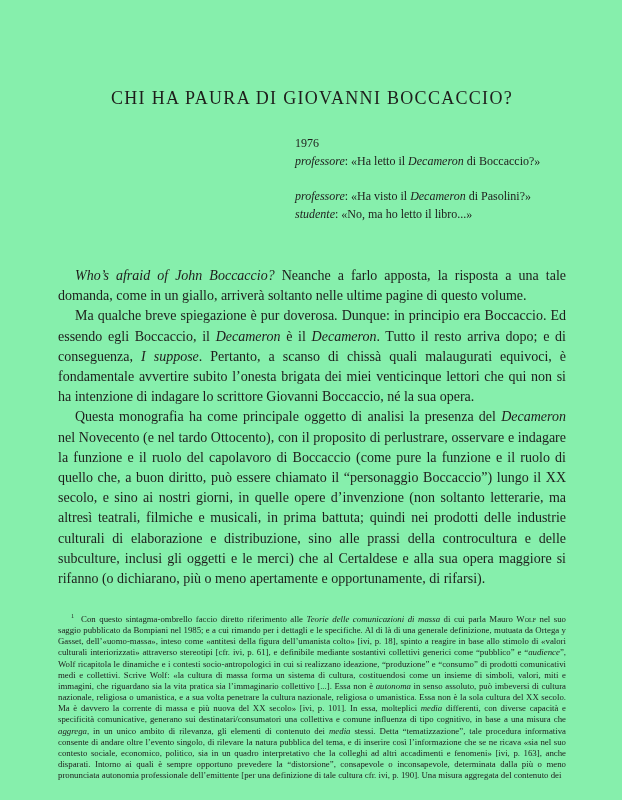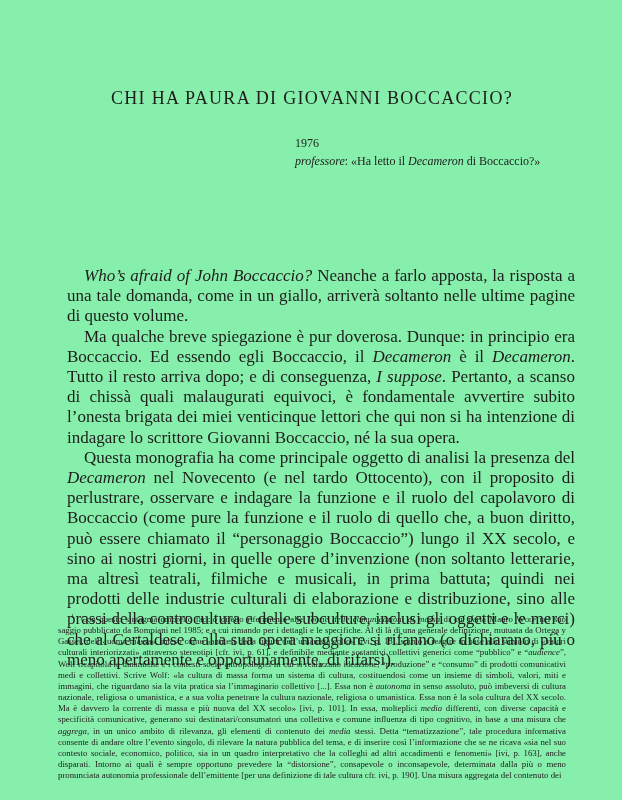--- a/index.html
+++ b/index.html
@@ -35,24 +35,23 @@
     margin-left: 15px;
   }
   .epigraph { margin-bottom: 17px; }
   .ep-year { }
   .ep-line i { }
   .body-text {
     position: absolute;
     top: 266px;
     left: 58px;
     width: 508px;
-    font-size: 17px;
+    font-size: 14px;
     line-height: 20.2px;
     text-align: justify;
-    margin-left: 9px;
   }
   .para { margin: 0; text-indent: 17px; }
   .para sup { font-size: 64%; line-height: 0; vertical-align: super; }
   .footnote {
     position: absolute;
     top: 614px;
     left: 58px;
     width: 508px;
     font-size: 8.8px;
     line-height: 11.15px;
@@ -74,20 +73,22 @@
 <div class="page">
 
   <h1 class="title">CHI HA PAURA DI GIOVANNI BOCCACCIO?</h1>
 
   <div class="epigraphs">
     <div class="epigraph">
       <div class="ep-year">1976</div>
       <div class="ep-line"><i>professore</i>: «Ha letto il <i>Decameron</i> di Boccaccio?»</div>
     </div>
     <div class="epigraph">
+      <div class="ep-line"><i>professore</i>: «Ha visto il <i>Decameron</i> di Pasolini?»</div>
+      <div class="ep-line"><i>studente</i>: «No, ma ho letto il libro...»</div>
     </div>
   </div>
 
   <div class="body-text">
     <p class="para"><i>Who’s afraid of John Boccaccio?</i> Neanche a farlo apposta, la risposta a una tale domanda, come in un giallo, arriverà soltanto nelle ultime pagine di questo volume.</p>
     <p class="para">Ma qualche breve spiegazione è pur doverosa. Dunque: in principio era Boccaccio. Ed essendo egli Boccaccio, il <i>Decameron</i> è il <i>Decameron</i>. Tutto il resto arriva dopo; e di conseguenza, <i>I suppose</i>. Pertanto, a scanso di chissà quali malaugurati equivoci, è fondamentale avvertire subito l’onesta brigata dei miei venticinque lettori che qui non si ha intenzione di indagare lo scrittore Giovanni Boccaccio, né la sua opera.</p>
     <p class="para">Questa monografia ha come principale oggetto di analisi la presenza del <i>Decameron</i> nel Novecento (e nel tardo Ottocento), con il proposito di perlustrare, osservare e indagare la funzione e il ruolo del capolavoro di Boccaccio (come pure la funzione e il ruolo di quello che, a buon diritto, può essere chiamato il “personaggio Boccaccio”) lungo il XX secolo, e sino ai nostri giorni, in quelle opere d’invenzione (non soltanto letterarie, ma altresì teatrali, filmiche e musicali, in prima battuta; quindi nei prodotti delle industrie culturali di elaborazione e distribuzione, sino alle prassi della controcultura e delle subculture, inclusi gli oggetti e le merci) che al Certaldese e alla sua opera maggiore si rifanno (o dichiarano, più o meno apertamente e opportunamente, di rifarsi).</p>
   </div>
 
   <div class="footnote">

